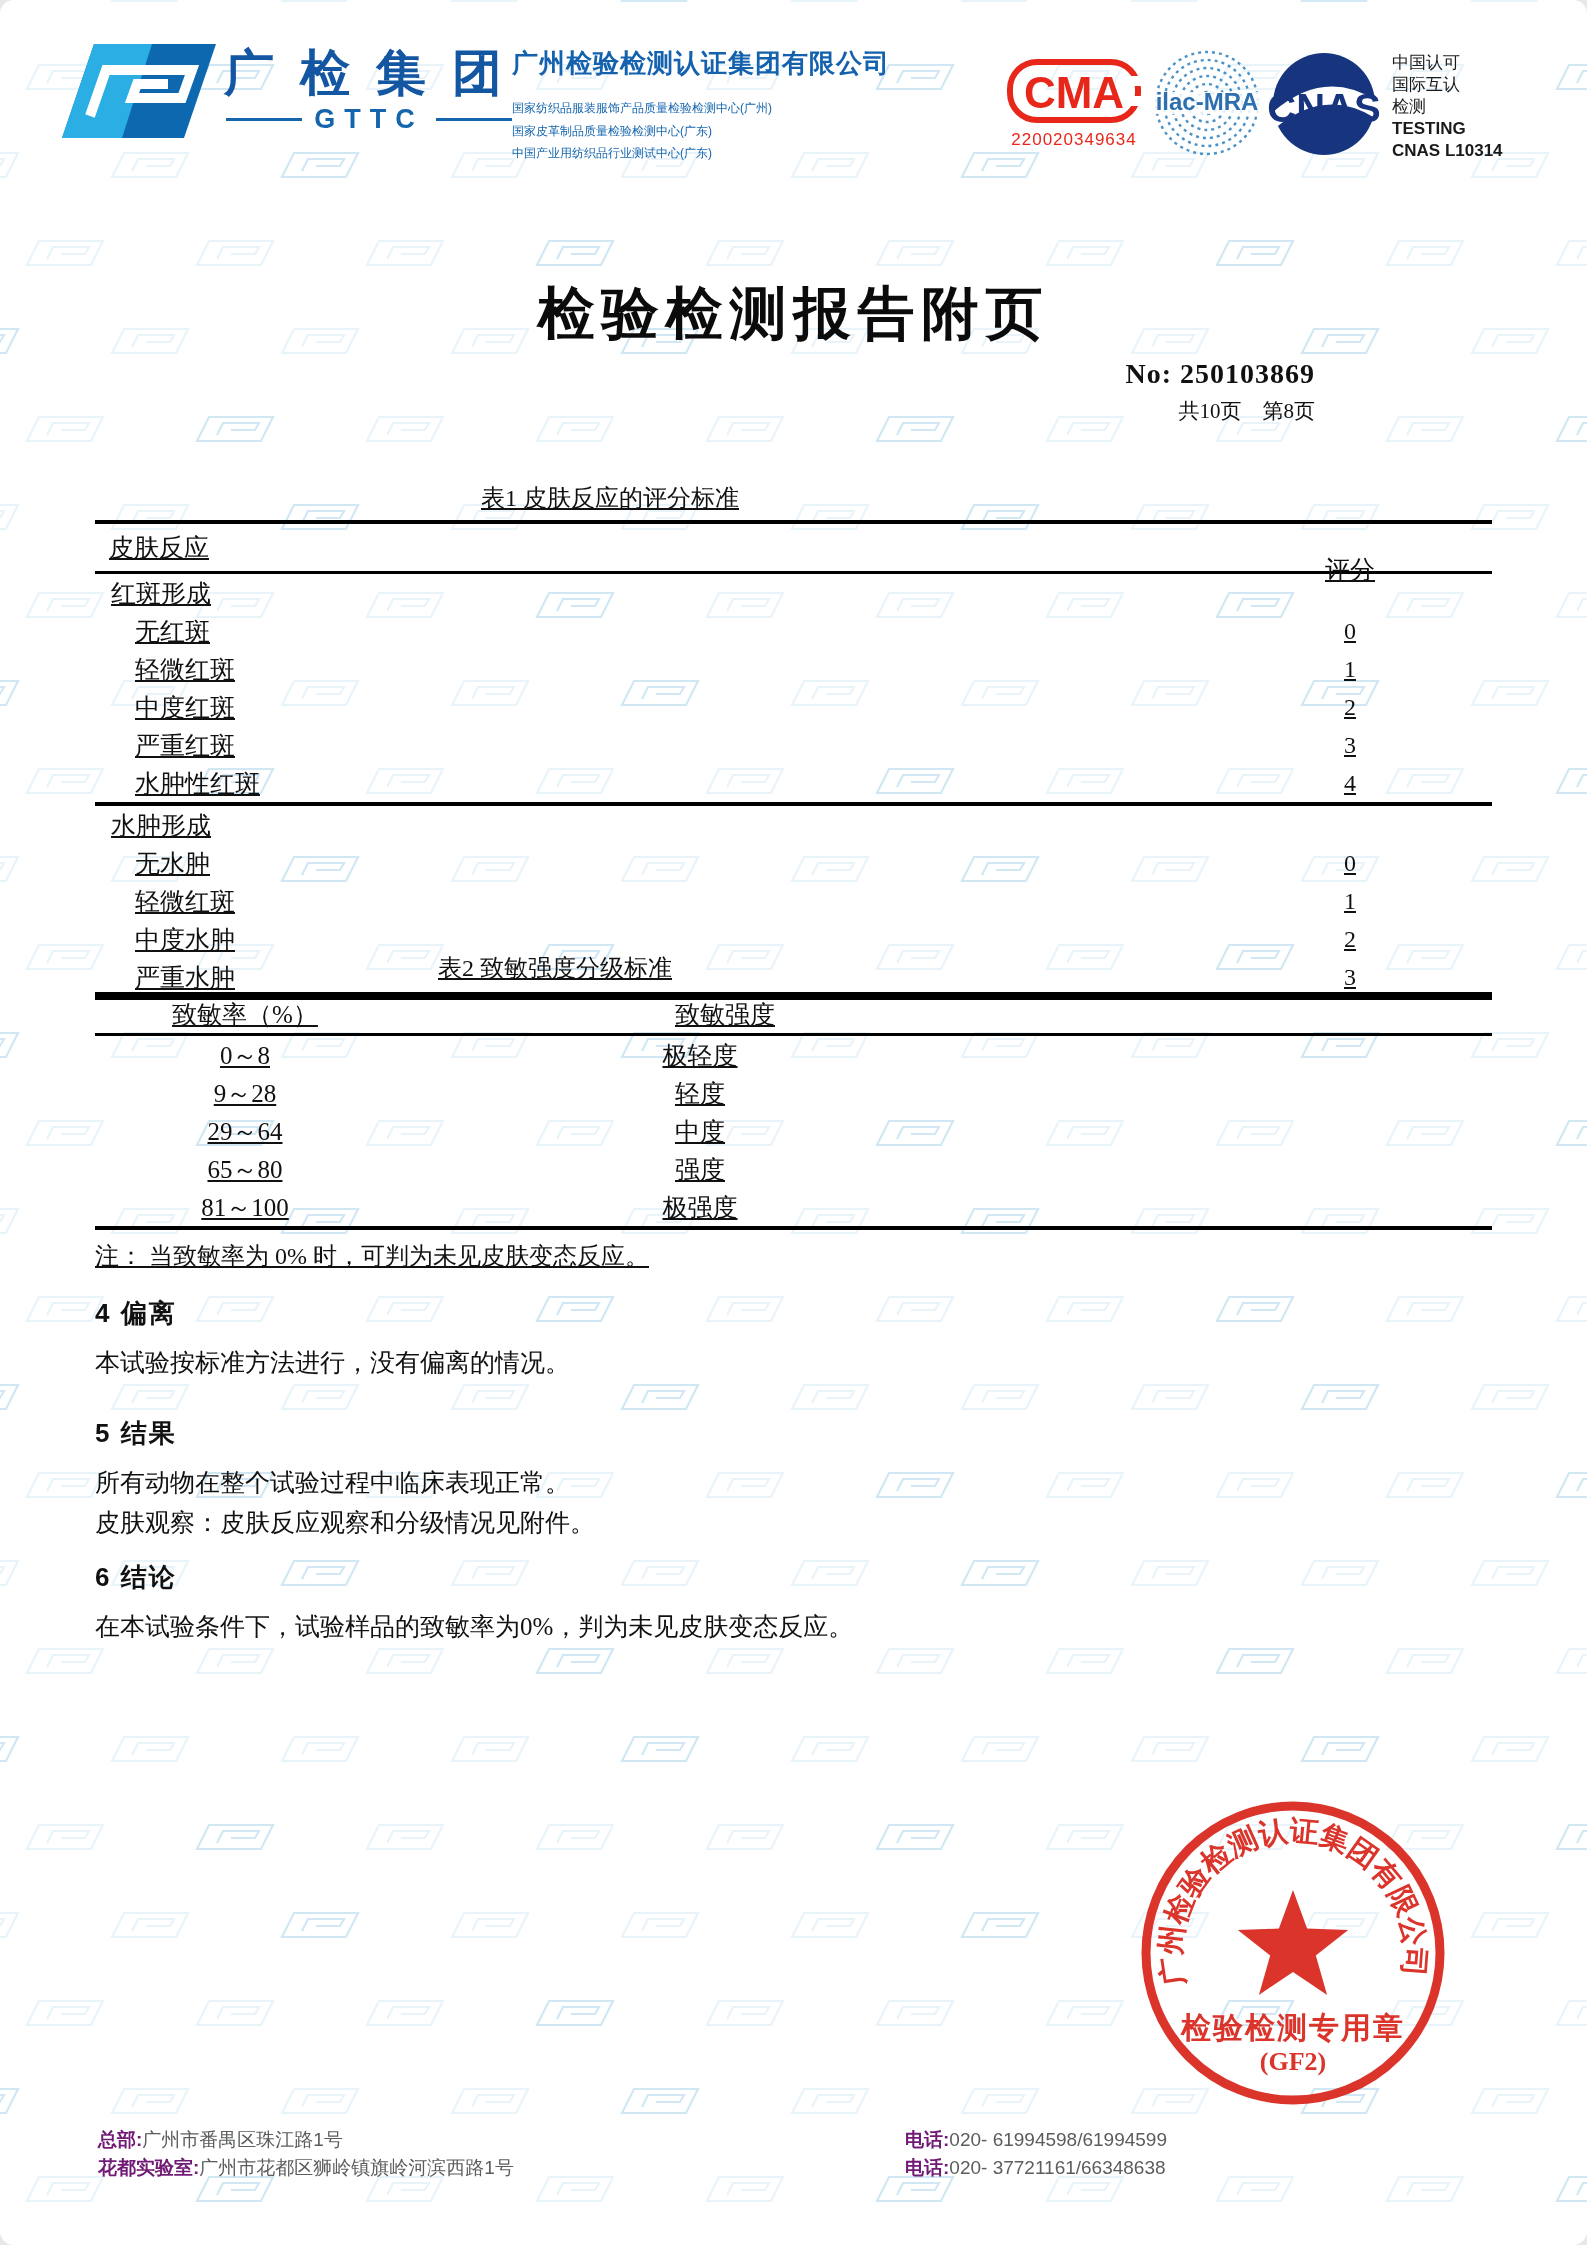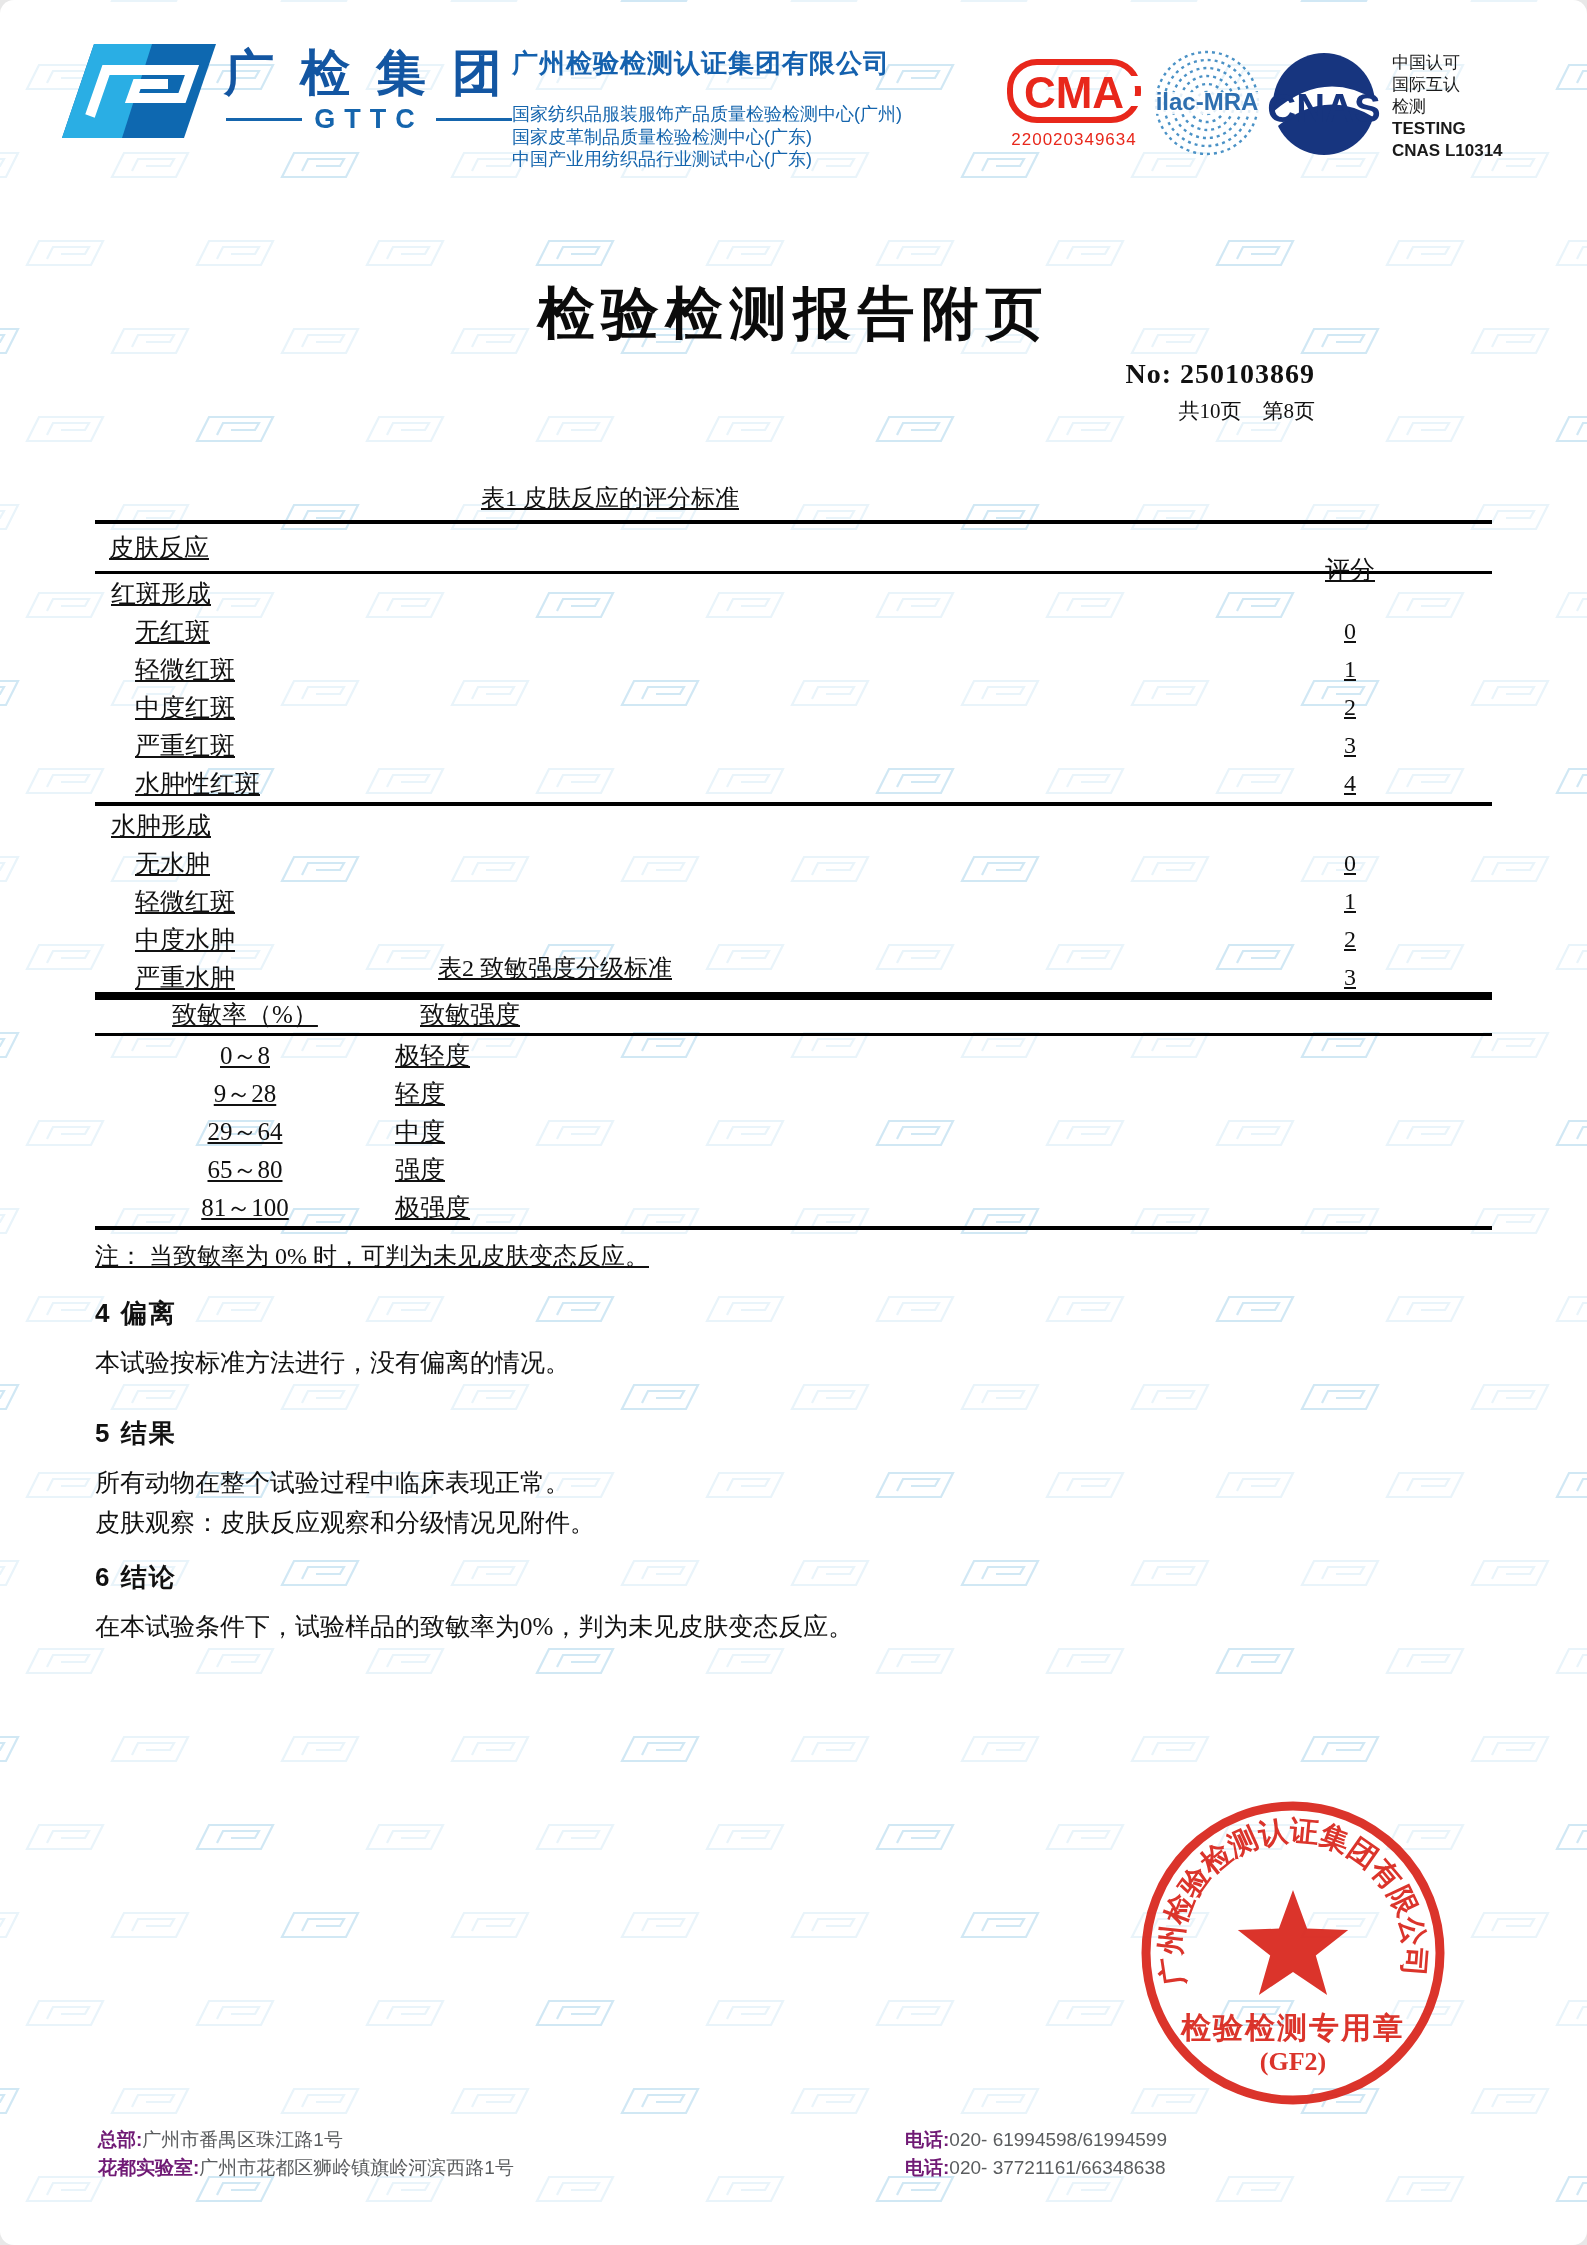--- a/index.html
+++ b/index.html
@@ -13,21 +13,21 @@
   .layer { position:absolute; inset:0; z-index:1; }
   .abs { position:absolute; }
 
   
   .brand-chars { left:224px; top:40px; font-size:50px; font-weight:bold; color:#1356a2; letter-spacing:26px; white-space:nowrap; }
   .gttc-row { left:226px; top:104px; width:286px; display:flex; align-items:center; gap:12px; }
   .gttc-dash { flex:1; height:3px; background:#1565ad; }
   .gttc-text { font-size:27px; font-weight:bold; color:#1565ad; letter-spacing:9px; }
   .company { left:512px; top:46px; width:500px; }
   .company-name { font-size:26px; font-weight:bold; color:#1461ae; letter-spacing:1px; }
-  .company-sub { margin-top:22px; font-size:18px; line-height:22.5px; color:#1565ad; font-weight:500; }
+  .company-sub { margin-top:16px; font-size:12px; line-height:22.5px; color:#1565ad; font-weight:500; }
 
   .cma { left:1006px; top:58px; width:136px; text-align:center; }
   .cma-num { margin-top:2px; font-size:17px; color:#e8271b; letter-spacing:1px; }
   .ilac { left:1152px; top:48px; }
   .cnas { left:1268px; top:50px; }
   .accred { left:1392px; top:52px; width:190px; font-size:17px; line-height:22px; color:#1a1a1a; font-family:"Liberation Serif","DejaVu Serif",serif; }
   .accred .en { font-family:"Liberation Sans","DejaVu Sans",sans-serif; font-weight:bold; }
 
   
   .doc-title { left:0; right:0; top:276px; text-align:center; font-family:"Liberation Serif","DejaVu Serif",serif;
@@ -51,21 +51,21 @@
   .t1-row .score { width:284px; text-align:center; font-size:24px; }
   .t1-divider { border-top:4px solid #000; }
   .t1-bottom { border-top:4px solid #000; }
 
   .t2 { left:95px; top:952px; width:1397px; }
   .t2 .t-caption { width:920px; }
   .t2-head { margin-top:8px; border-top:4px solid #000; border-bottom:3px solid #000; height:44px;
     display:flex; align-items:center; font-size:25px;gap:25px; }
   .t2-row { height:38px; display:flex; align-items:center; font-size:25px; }
   .t2-c1 { width:300px; text-align:center; }
-  .t2-c2 { width:610px; }
+  .t2-c2 { width:610px; text-align:center; }
   .t2-bottom { border-top:4px solid #000; }
   .t2-note { margin-top:10px; font-size:24px; }
 
   
   .section { left:95px; width:1300px; }
   .sec-heading { font-size:26px; font-weight:bold; letter-spacing:2px; }
   .sec-line { font-family:"Liberation Serif","DejaVu Serif",serif; font-size:25px; line-height:40px; }
   .sec-body { margin-top:12px; }
   #sec4 { top:1296px; } #sec5 { top:1416px; } #sec6 { top:1560px; }
 

